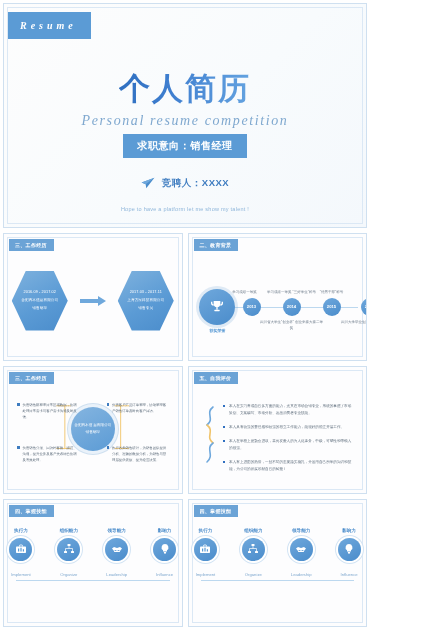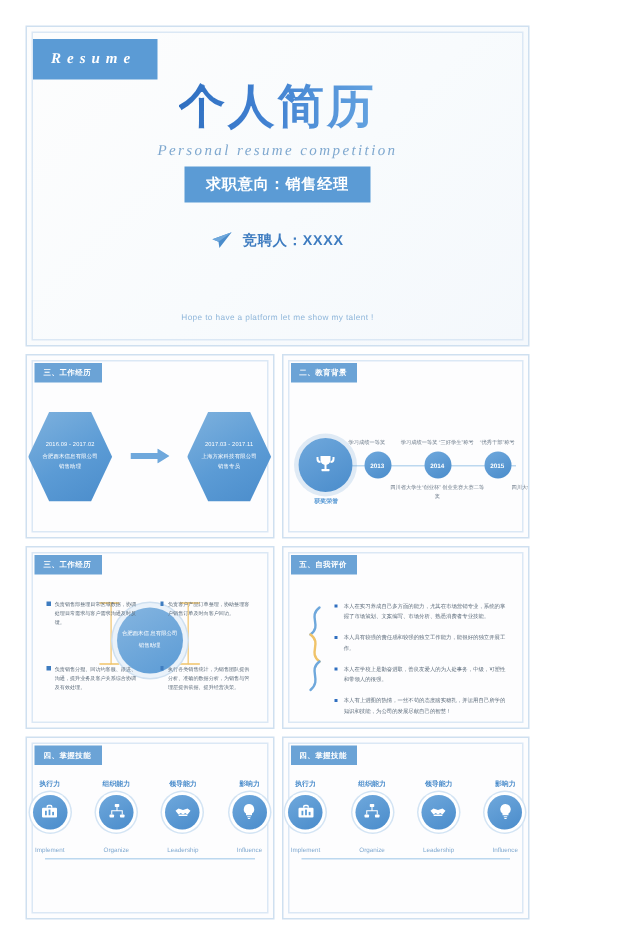--- a/index.html
+++ b/index.html
@@ -2,21 +2,21 @@
 <html><head>
 <meta charset="utf-8">
 <style>
   * { box-sizing: border-box; margin: 0; padding: 0; }
   html, body {
     width: 428px; height: 630px;
     background: #ffffff;
     font-family: "Liberation Sans", "DejaVu Sans", sans-serif;
     overflow: hidden;
   }
-  .page { width: 370px; height: 630px; padding: 17px; display: flex; flex-direction: column; gap: 5px; background:#fff; }
+  .page { width: 370px; height: 630px; padding: 3px; display: flex; flex-direction: column; gap: 5px; background:#fff; }
 
   
   .slide {
     position: relative;
     background: #fdfdfe;
     border: 1px solid #cfe0f0;
     overflow: hidden;
   }
   .slide-inner-frame {
     position: absolute; left:3px; top:3px; right:3px; bottom:3px;
@@ -40,33 +40,33 @@
   .resume-tag {
     position: absolute; left: 4px; top: 8px;
     background: #5b9bd5; color:#fff;
     font-style: italic; font-weight:700;
     font-size: 10px; letter-spacing: 4px;
     padding: 8px 14px 8px 12px;
     font-family: "Liberation Serif", serif;
     z-index: 4;
   }
   .title-body {
-    position:absolute; left:0; right:0; top:36px;
+    position:absolute; left:0; right:0; top:68px;
     display:flex; flex-direction:column; align-items:center;
   }
   .main-title {
     font-size: 31px; font-weight: 800; letter-spacing: 2px;
     background: linear-gradient(90deg,#2f6fc0 0%,#3f7fd0 40%,#64a3e0 100%);
     -webkit-background-clip: text; background-clip: text;
     -webkit-text-fill-color: transparent; color:#2f6fc0;
     line-height: 1.1;
   }
   .sub-title {
     margin-top: 7px;
-    font-size: 10px; font-style: italic; letter-spacing: 1.6px;
+    font-size: 14px; font-style: italic; letter-spacing: 1.6px;
     color: #7fa8cf; font-family: "Liberation Serif", serif;
   }
   .intent-banner {
     margin-top: 5px;
     background: #5b9bd5; color:#fff;
     font-size: 10px; font-weight:700; letter-spacing: .6px;
     padding: 5px 14px;
   }
   .applicant-row {
     margin-top: 19px;

